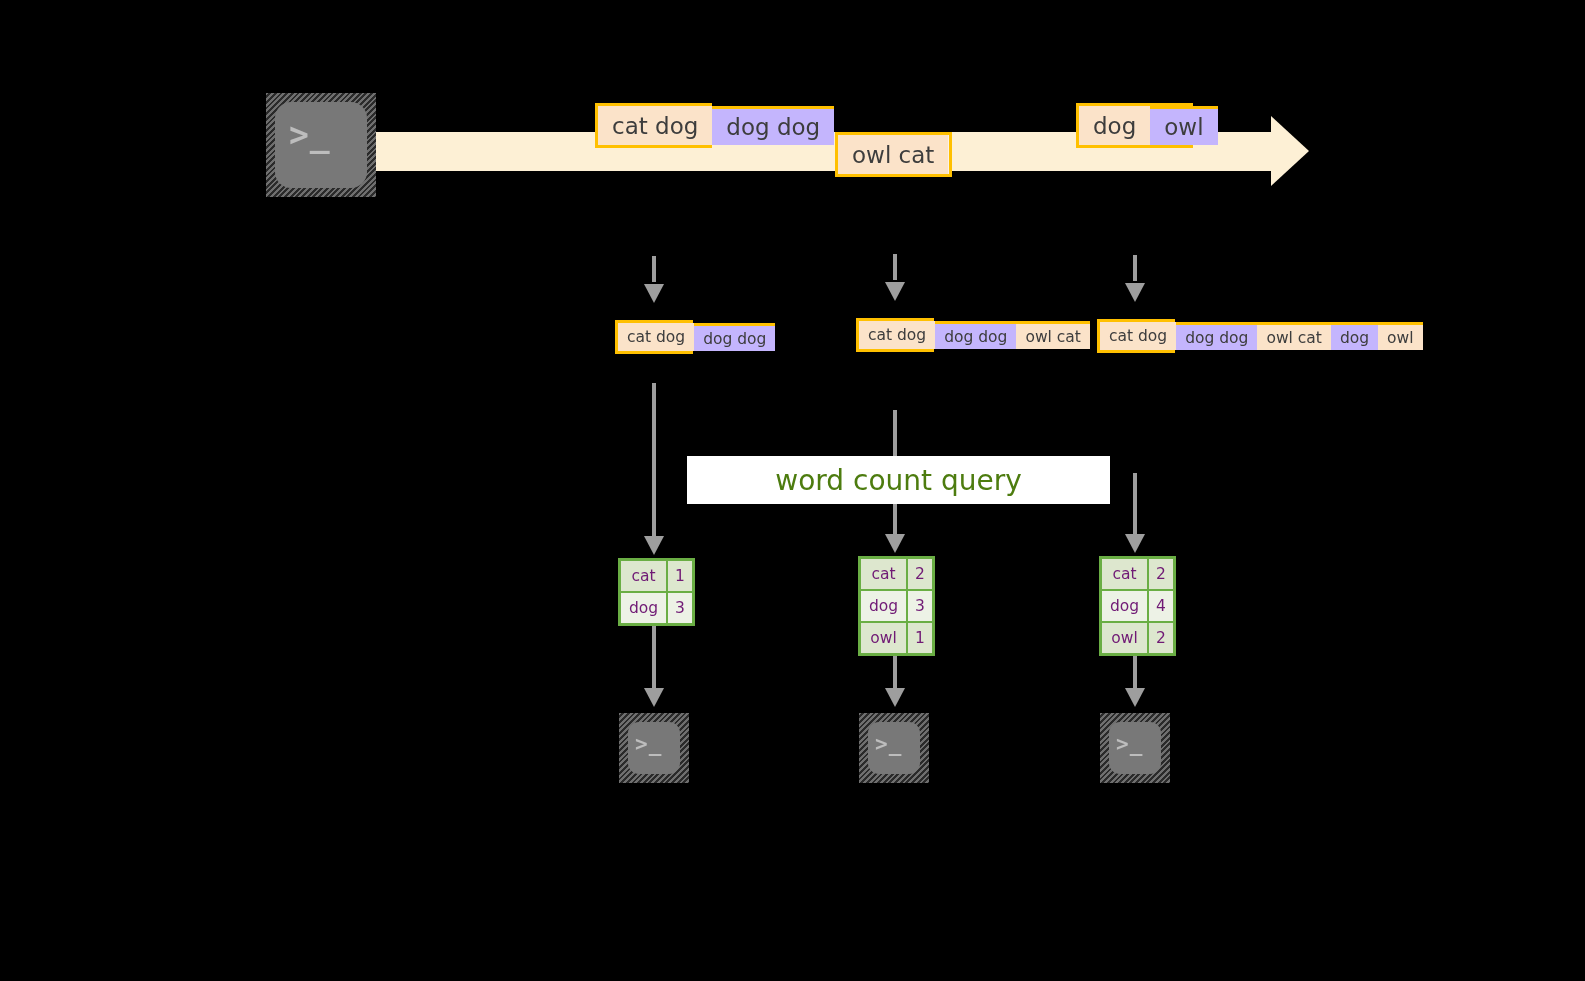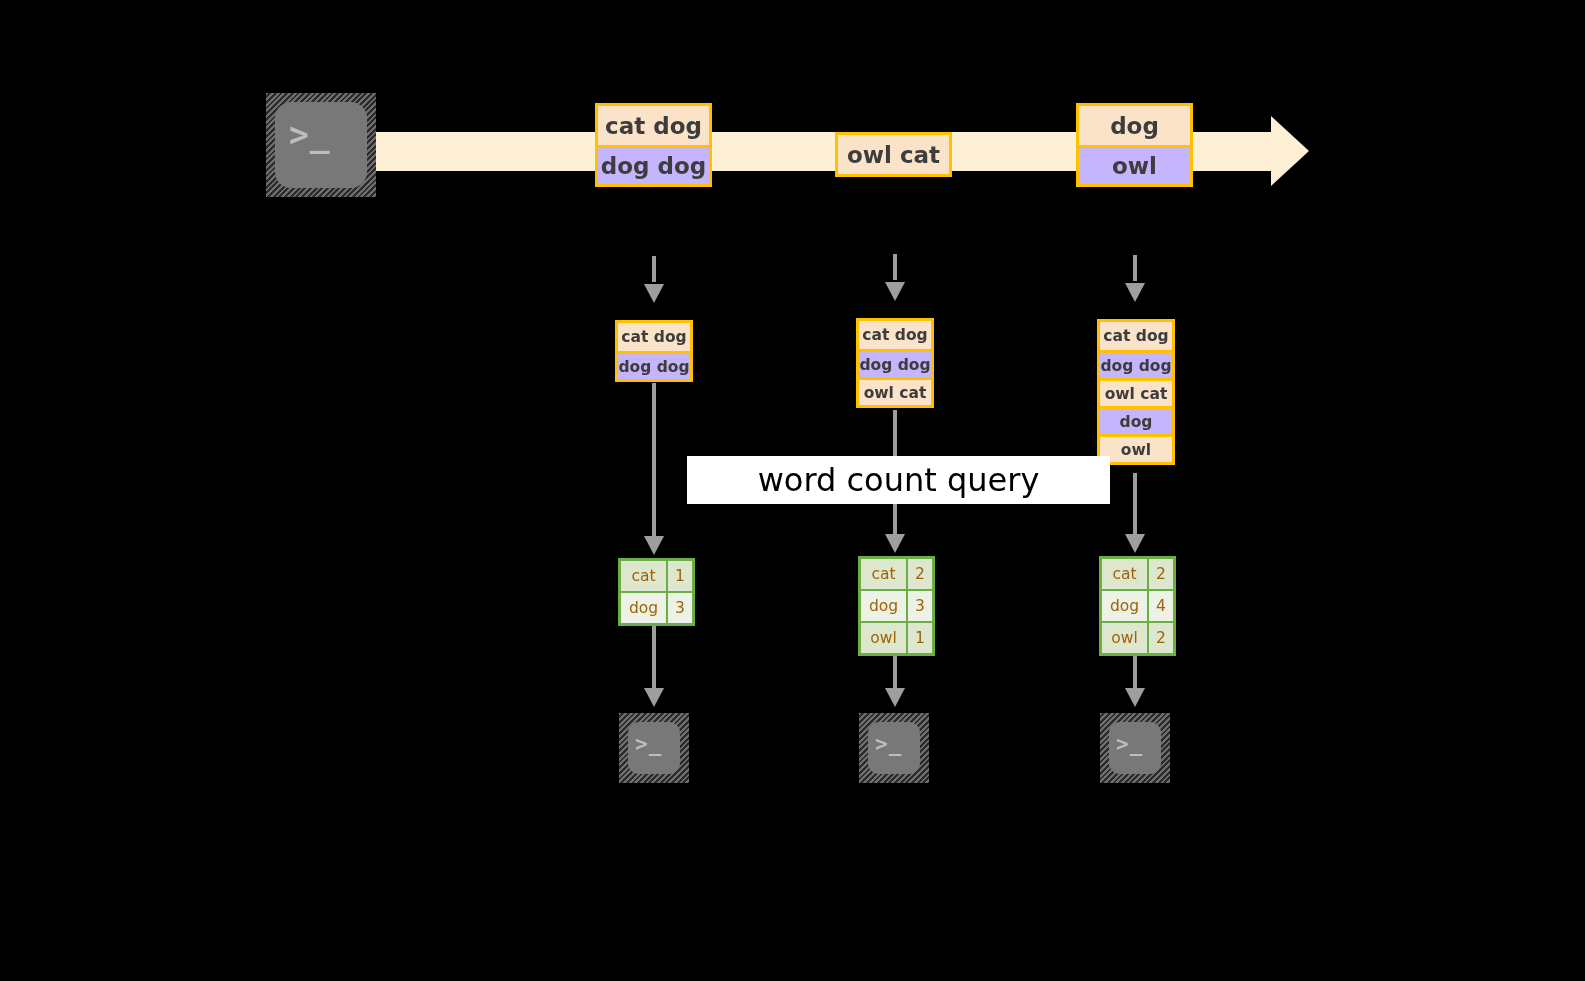--- a/index.html
+++ b/index.html
@@ -86,22 +86,21 @@
     border-left: 38px solid #fdf0d5;
   }
 
   
   .rec-group {
     position: absolute;
     box-sizing: border-box;
     border: 3px solid #ffc000;
     background: #fdf2e6;
     display: flex;
-    flex-direction: column;
-    font-weight: bold;
+    flex-direction: row;
   }
   .rec-cell {
     box-sizing: border-box;
     display: flex;
     align-items: center;
     justify-content: center;
     color: #3d3d3d;
     white-space: nowrap;
     background: #c4b5fd;
   }
@@ -145,21 +144,21 @@
     height: 30px;
   }
   .res-row + .res-row { border-top: 2px solid #6aae44; }
   .res-row .k,
   .res-row .v {
     box-sizing: border-box;
     display: flex;
     align-items: center;
     justify-content: center;
     font-size: 15.5px;
-    color: #a16207;
+    color: #701a75;
     background: #edf2e6;
   }
   .res-row.shade .k,
   .res-row.shade .v { background: #dde7ce; }
   .res-row .k { width: 45px; }
   .res-row .v {
     width: 26px;
     border-left: 2px solid #6aae44;
   }
   #res-tbl-1 { left: 618px; top: 558px; }
@@ -196,22 +195,22 @@
     top: 456px;
     width: 423px;
     height: 48px;
     background: #ffffff;
     display: flex;
     align-items: center;
     justify-content: center;
     z-index: 5;
   }
   #query-band .label {
-    font-size: 32px;
-    color: #000000;
+    font-size: 28px;
+    color: #4d7c0f;
     white-space: nowrap;
   }
 </style>
 </head>
 <body>
 
 <div id="canvas">
 
   <div id="stream-band"></div>
   <div id="stream-arrowhead"></div>

